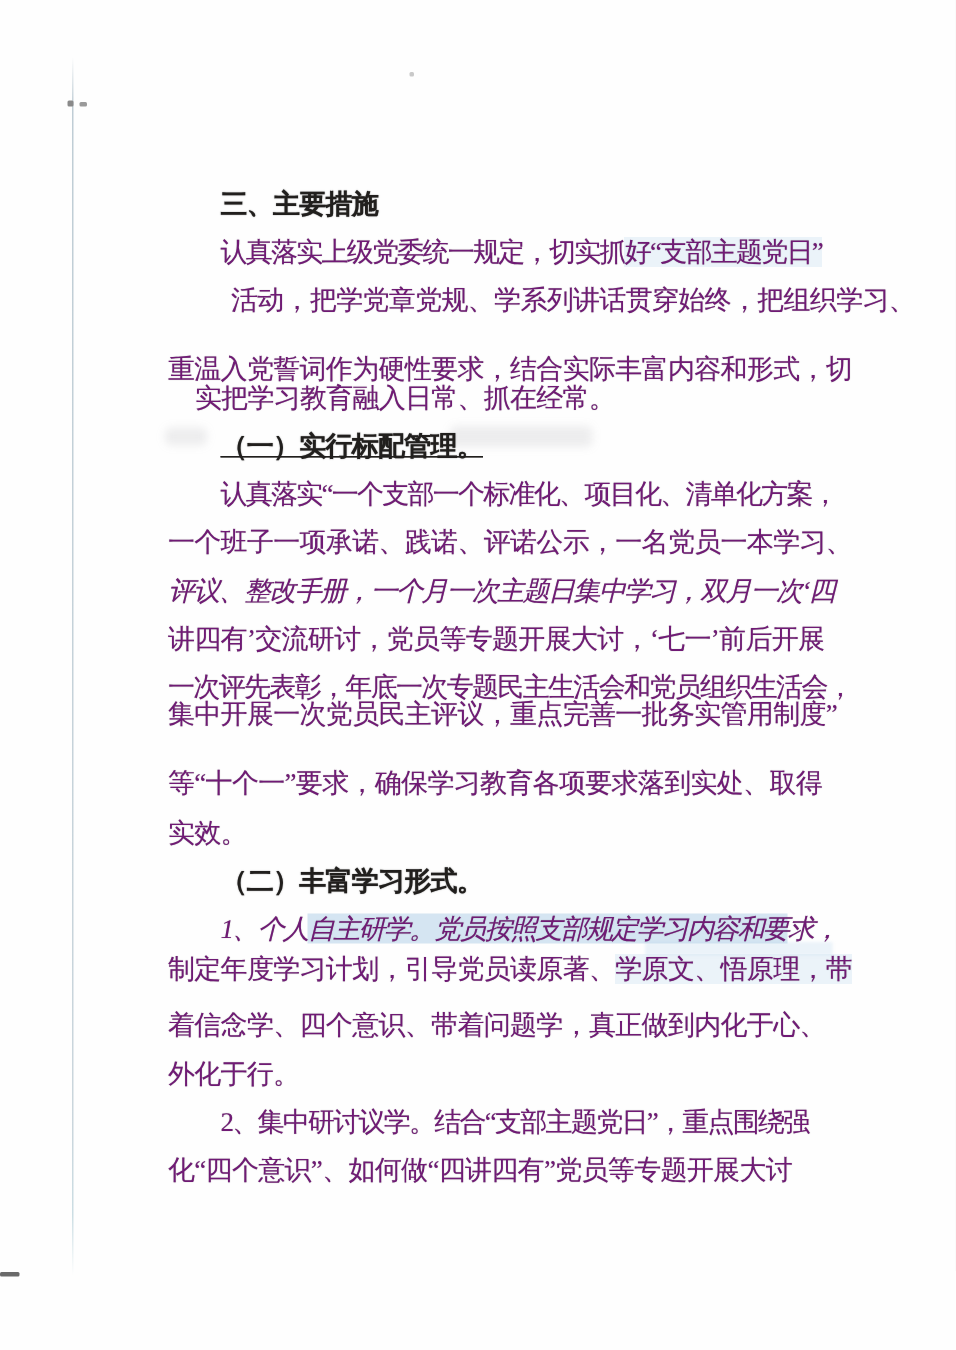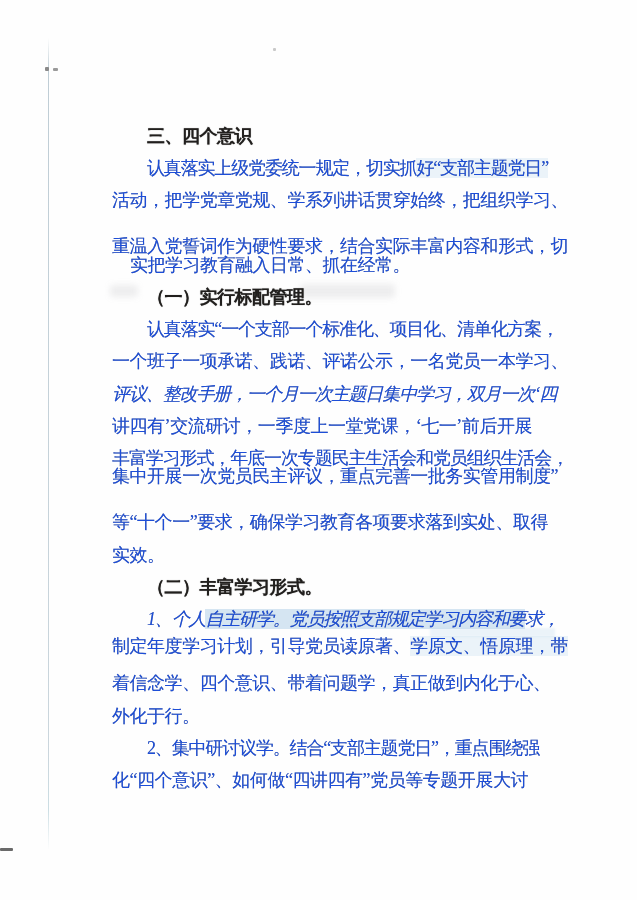--- a/index.html
+++ b/index.html
@@ -30,21 +30,21 @@
   .smudge.m2 { left:300px; top:284px; width:95px;  height:14px; rgba(120,126,132,0.10); }
   .wisp {
     position:absolute; background:var(--hl-faint); filter:blur(1px);
   }
   .wisp.w1 { left:430px; top:628px; width:125px; height:9px; }
   
   .textblock { position:absolute; left:112px; top:124px; width:456px; }
   .line {
     position:absolute; left:0; white-space:nowrap;
     font-size:18px; line-height:24px; height:32px;
-    color:#1d4ed8;
+    color:#701a75;
     text-shadow:0 0 0.6px rgba(70,70,70,0.55);
   }
   .line.bold { font-weight:bold; color:#211f1d; text-shadow:0 0 0.8px rgba(40,40,40,0.7); }
   .line.indent { padding-left:35px; }
   .hl-main  { background:var(--hl-main); }
   .hl-faint { background:var(--hl-faint); }
 </style>
 </head>
 <body>
 
@@ -52,31 +52,31 @@
   <div class="scan-vline"></div>
   <div class="speck s1"></div>
   <div class="speck s2"></div>
   <div class="speck s3"></div>
   <div class="speck s4"></div>
   <div class="smudge m1"></div>
   <div class="smudge m2"></div>
   <div class="wisp w1"></div>
 
   <div class="textblock">
-      <div class="line bold indent" style="top: 0px; letter-spacing: -0.5px;">三、四个意识</div>
+      <div class="line bold indent" style="top: 0px; letter-spacing: -0.5px;">三、主要措施</div>
       <div class="line indent" style="top: 32px; letter-spacing: -1.16px;">认真落实上级党委统一规定，切实抓<span class="hl-faint">好“支部主题党日”</span></div>
-      <div class="line" style="top: 64px; letter-spacing: -0.46px;">活动，把学党章党规、学系列讲话贯穿始终，把组织学习、</div>
+      <div class="line" style="top: 64px; letter-spacing: -0.46px; margin-left: 42px;">活动，把学党章党规、学系列讲话贯穿始终，把组织学习、</div>
       <div class="line" style="top: 110px; letter-spacing: -0.46px;">重温入党誓词作为硬性要求，结合实际丰富内容和形式，切</div>
       <div class="line" style="top: 129px; letter-spacing: -0.5px; margin-left: 18px;">实把学习教育融入日常、抓在经常。</div>
-      <div class="line bold indent" style="top: 161px; letter-spacing: -0.5px;">（一）实行标配管理。</div>
+      <div class="line bold indent" style="top: 161px; letter-spacing: -0.5px; text-decoration: underline;">（一）实行标配管理。</div>
       <div class="line indent" style="top: 193px; letter-spacing: -1.16px;">认真落实“一个支部一个标准化、项目化、清单化方案，</div>
       <div class="line" style="top: 225px; letter-spacing: -0.46px;">一个班子一项承诺、践诺、评诺公示，一名党员一本学习、</div>
       <div class="line" style="top: 258px; letter-spacing: -1.11px; font-style: italic;">评议、整改手册，一个月一次主题日集中学习，双月一次‘四</div>
-      <div class="line" style="top: 290px; letter-spacing: -0.46px;">讲四有’交流研讨，一季度上一堂党课，‘七一’前后开展</div>
-      <div class="line" style="top: 322px; letter-spacing: -1.11px;">丰富学习形式，年底一次专题民主生活会和党员组织生活会，</div>
+      <div class="line" style="top: 290px; letter-spacing: -0.46px;">讲四有’交流研讨，党员等专题开展大讨，‘七一’前后开展</div>
+      <div class="line" style="top: 322px; letter-spacing: -1.11px;">一次评先表彰，年底一次专题民主生活会和党员组织生活会，</div>
       <div class="line" style="top: 340px; letter-spacing: -0.46px;">集中开展一次党员民主评议，重点完善一批务实管用制度”</div>
       <div class="line" style="top: 386px; letter-spacing: -0.46px;">等“十个一”要求，确保学习教育各项要求落到实处、取得</div>
       <div class="line" style="top: 419px; letter-spacing: -0.5px;">实效。</div>
       <div class="line bold indent" style="top: 451px; letter-spacing: -0.5px;">（二）丰富学习形式。</div>
       <div class="line indent" style="top: 483px; letter-spacing: -1.16px; font-style: italic;">1、个人<span class="hl-main">自主研学。党员按照支部规定学习内容和要</span>求，</div>
       <div class="line" style="top: 510px; letter-spacing: -0.46px;">制定年度学习计划，引导党员读原著、<span class="hl-faint">学原文、悟原理，带</span></div>
       <div class="line" style="top: 547px; letter-spacing: -0.46px;">着信念学、四个意识、带着问题学，真正做到内化于心、</div>
       <div class="line" style="top: 580px; letter-spacing: -0.5px;">外化于行。</div>
       <div class="line indent" style="top: 612px; letter-spacing: -1.16px;">2、集中研讨议学。结合“支部主题党日”，重点围绕强</div>
       <div class="line" style="top: 644px; letter-spacing: -0.46px;">化“四个意识”、如何做“四讲四有”党员等专题开展大讨</div>

